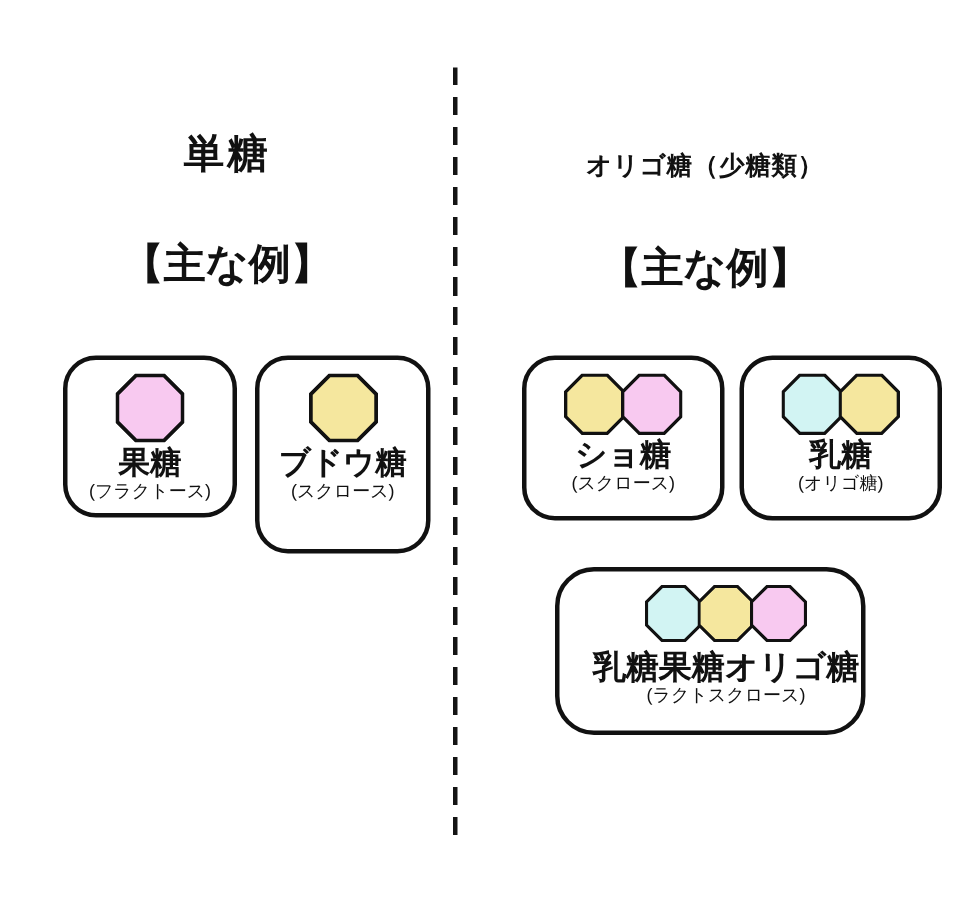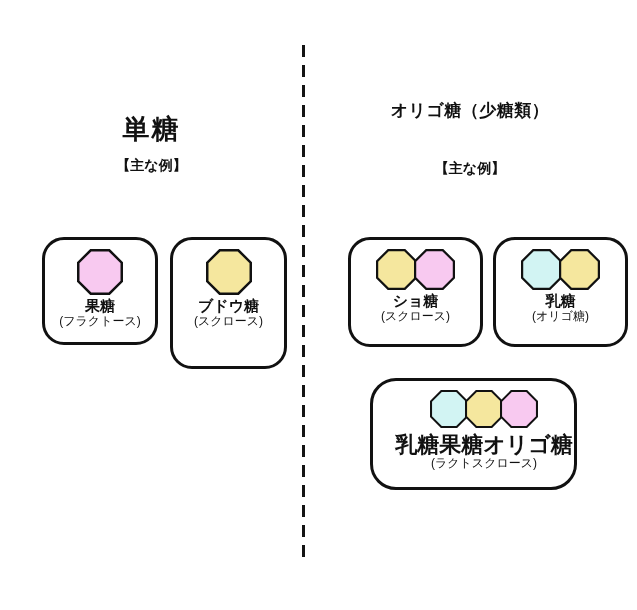--- a/index.html
+++ b/index.html
@@ -30,27 +30,27 @@
   }
   .section-title {
     position: absolute;
     margin: 0;
     text-align: center;
     font-size: 27px;
     font-weight: bold;
     letter-spacing: 2px;
     color: #111;
   }
-  .section-title.left  { left: 0;   width: 303px; top: 111px; }
+  .section-title.left  { left: 0;   width: 303px; top: 84px; }
   .section-title.right { left: 303px; width: 334px; top: 99px; font-size: 17px; letter-spacing: 0.5px; }
   .section-subtitle {
     position: absolute;
     margin: 0;
     text-align: center;
-    font-size: 14px;
+    font-size: 28px;
     font-weight: bold;
     color: #111;
   }
   .section-subtitle.left  { left: 0;     width: 303px; top: 157px; }
   .section-subtitle.right { left: 303px; width: 334px; top: 160px; }
   .card {
     position: absolute;
     box-sizing: border-box;
     border: 3px solid #111;
     border-radius: 22px;
@@ -67,21 +67,21 @@
   .card.c4 { left: 493px; top: 237px; width: 135px; height: 110px; }
   .card.c5 { left: 370px; top: 378px; width: 207px; height: 112px; border-radius: 26px; padding-left: 21px; }
   .units {
     display: flex;
     flex-direction: row;
     align-items: center;
     justify-content: center;
   }
   .units .oct + .oct { margin-left: -3px; }
   .card-label {
-    font-size: 15px;
+    font-size: 21px;
     font-weight: bold;
     line-height: 1.05;
     margin-top: 3px;
     white-space: nowrap;
     color: #111;
   }
   .card.c5 .card-label { font-size: 22px; margin-top: 5px; }
   .card-reading {
     font-size: 12px;
     font-weight: normal;

